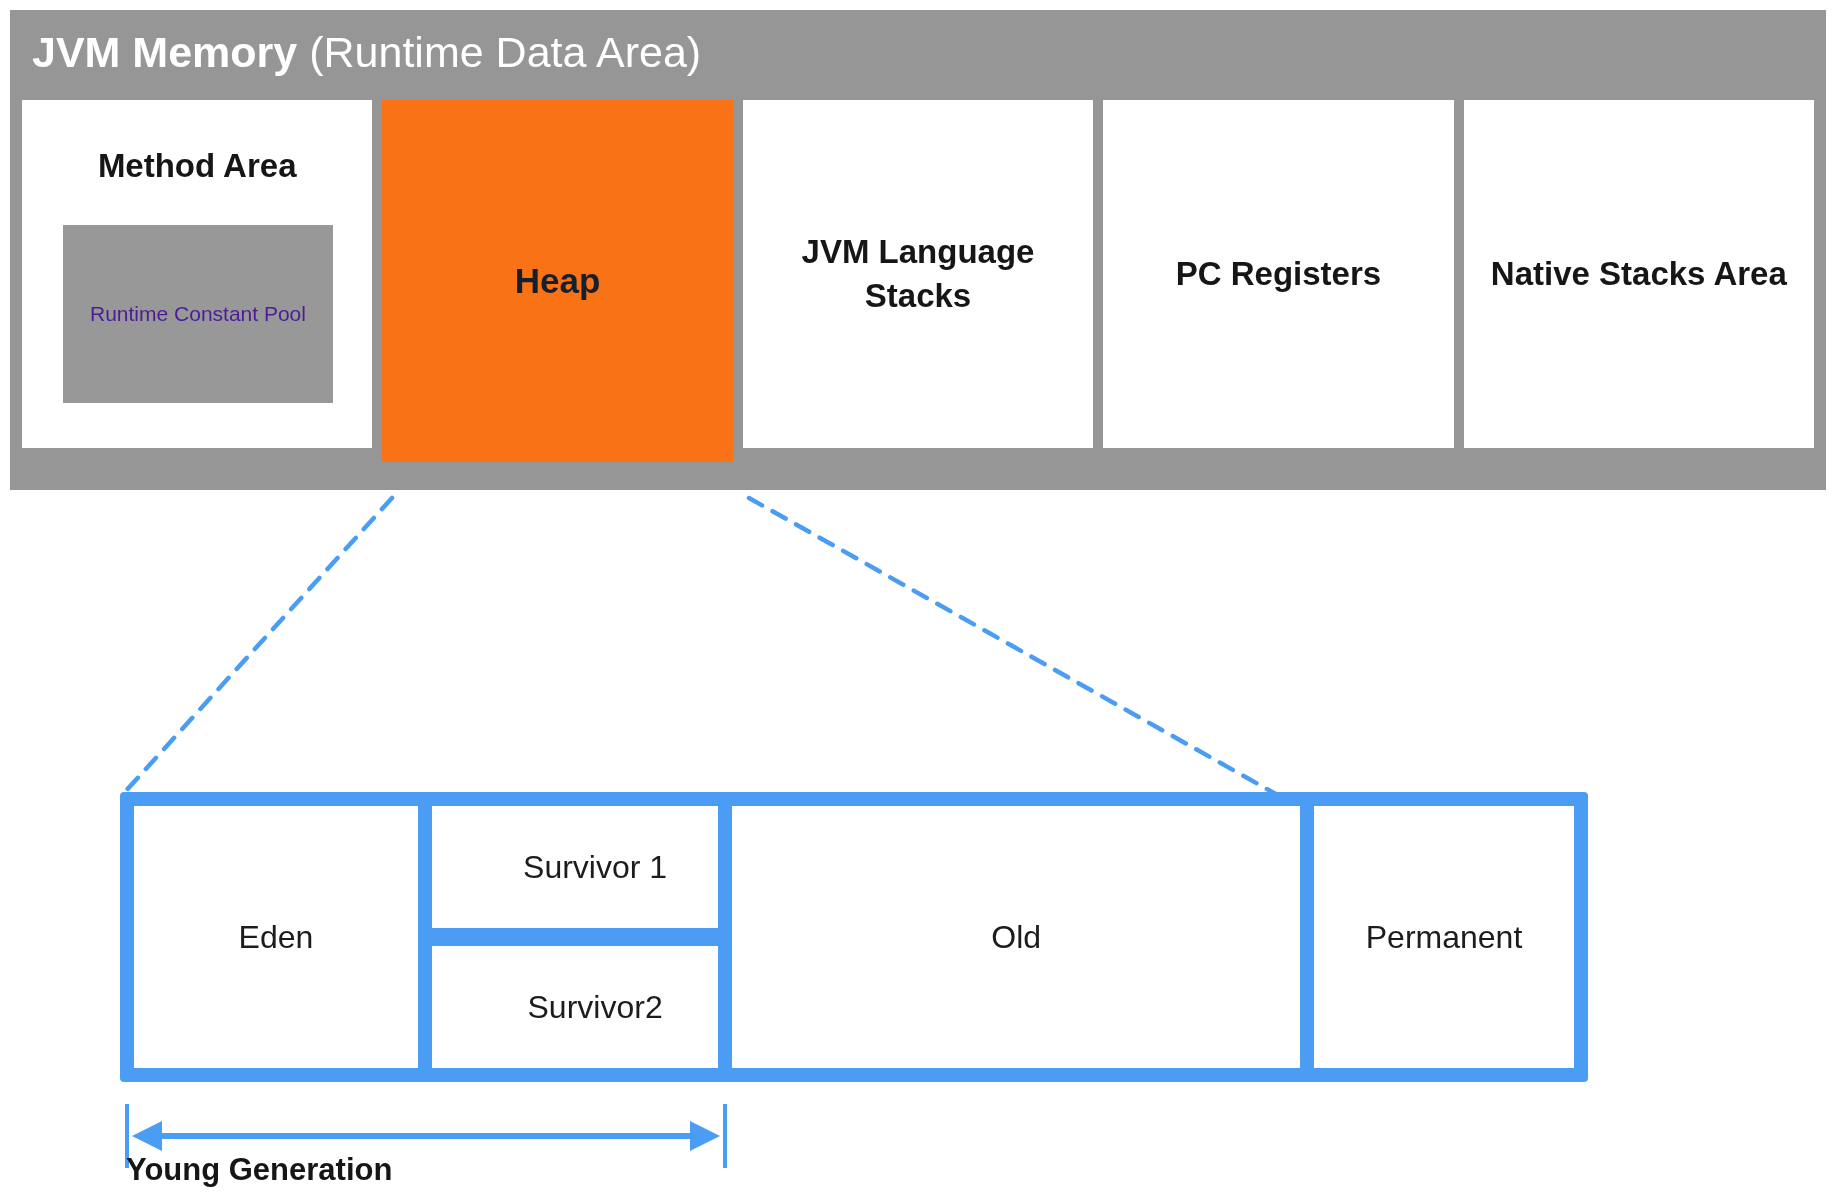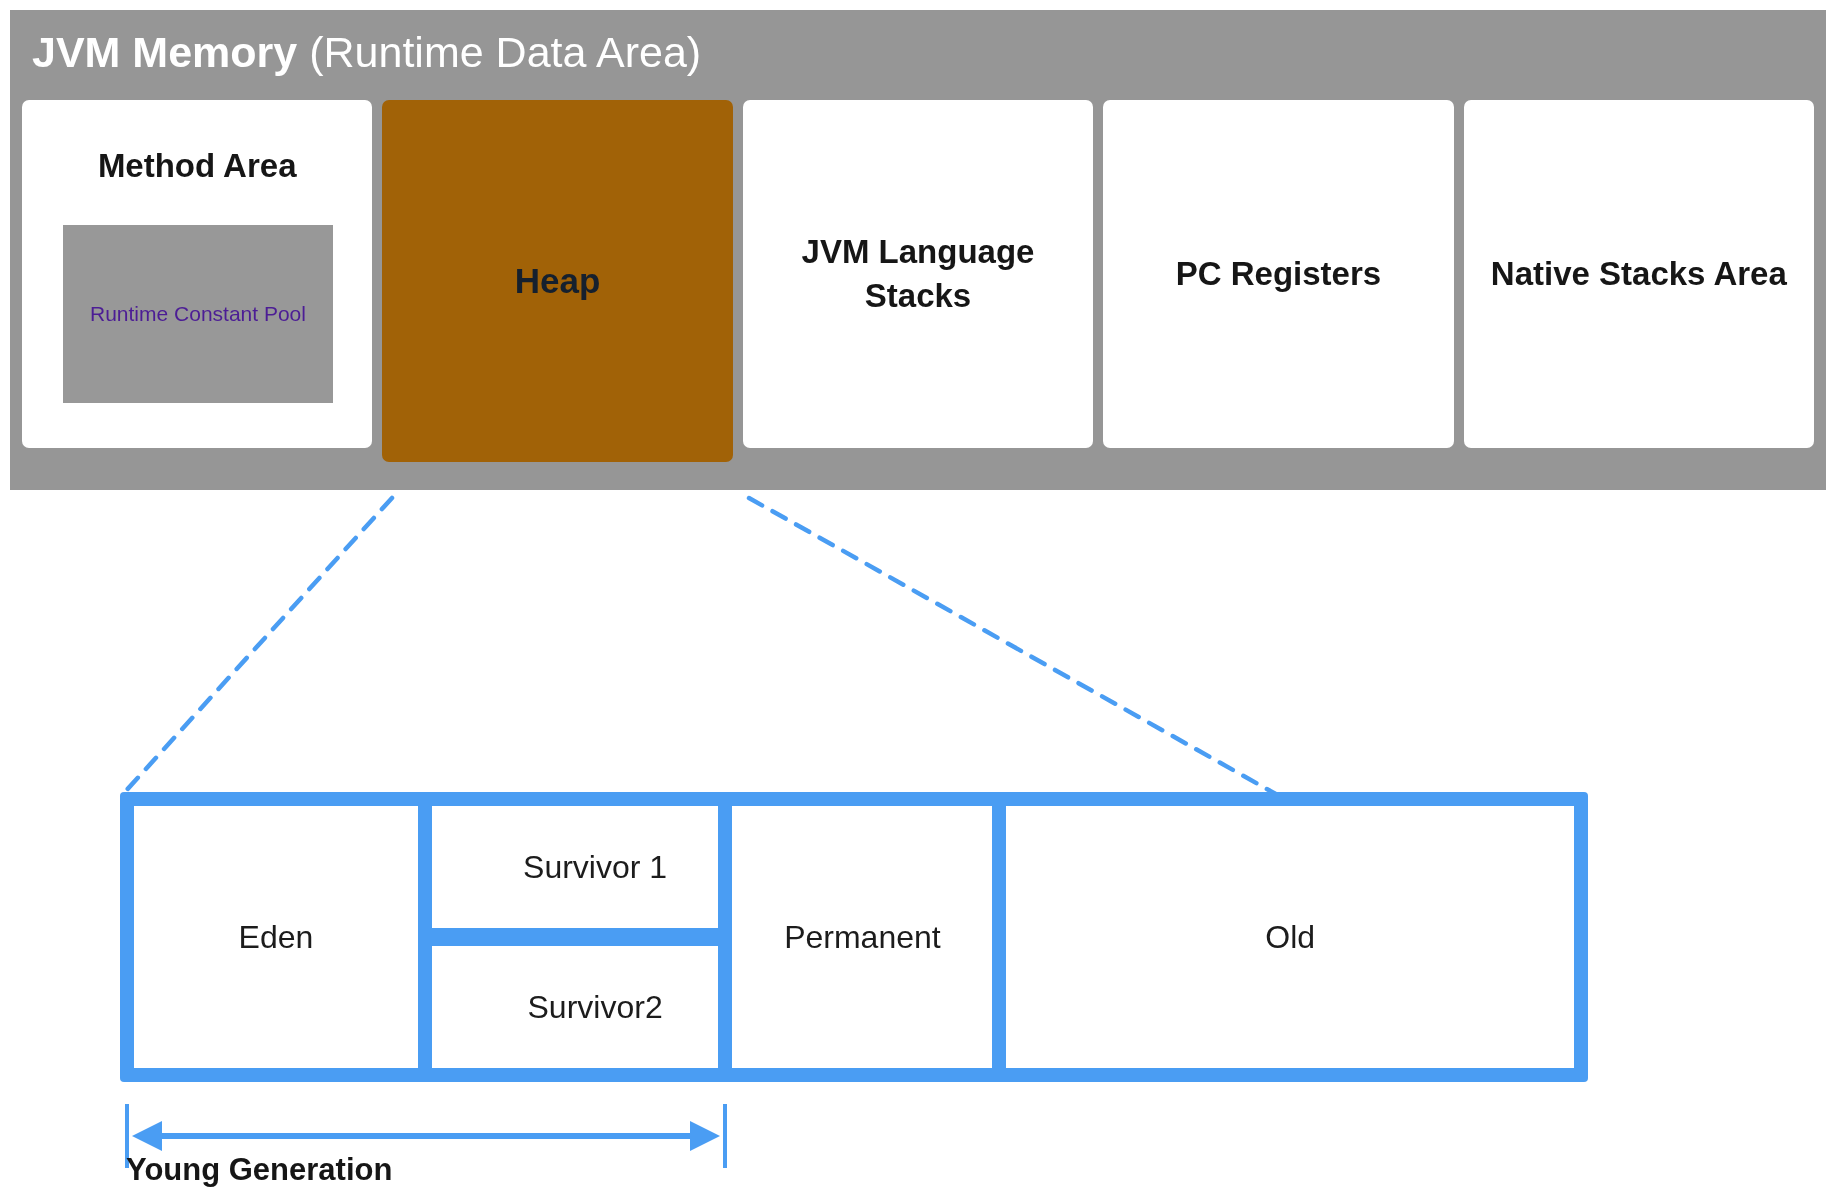--- a/index.html
+++ b/index.html
@@ -28,40 +28,39 @@
   .boxes-row{
     position:absolute;left:12px;right:12px;top:90px;bottom:42px;
     display:flex;gap:10px;
   }
   .area-box{
     flex:1 1 0;
     background:#ffffff;
     position:relative;
     display:flex;align-items:center;justify-content:center;
     text-align:center;
-    border-radius:7px;
   }
   .area-label{
     font-weight:bold;color:#161616;font-size:33px;line-height:44px;
     max-width:300px;
   }
   .method-area .area-label{
     position:absolute;left:0;right:0;top:44px;max-width:none;
   }
   .rcp-box{
     position:absolute;left:41px;top:125px;width:270px;height:178px;
     background:#989898;
     display:flex;align-items:center;justify-content:center;text-align:center;
   }
   .rcp-label{
     color:#4c1d95;font-size:21px;line-height:42px;font-weight:normal;
     max-width:250px;
   }
   .heap-box{
-    background:#a16207;
+    background:#f97316;
     margin-bottom:-14px;
   }
   .heap-box .area-label{color:#15202e;font-size:35px;}
 
   
   .overlay-svg{
     position:absolute;left:0;top:0;width:1846px;height:1202px;
     pointer-events:none;
   }
 
@@ -145,23 +144,23 @@
       <div class="cell-label">Eden</div>
     </div>
     <div class="col-survivor">
       <div class="cell">
         <div class="cell-label">Survivor 1</div>
       </div>
       <div class="cell">
         <div class="cell-label">Survivor2</div>
       </div>
     </div>
+    <div class="cell col-old">
+      <div class="cell-label">Old</div>
+    </div>
     <div class="cell col-permanent">
       <div class="cell-label">Permanent</div>
-    </div>
-    <div class="cell col-old">
-      <div class="cell-label">Old</div>
     </div>
   </div>
 
   <div class="young-gen-label">Young Generation</div>
 
 </div>
 
 </body></html>

